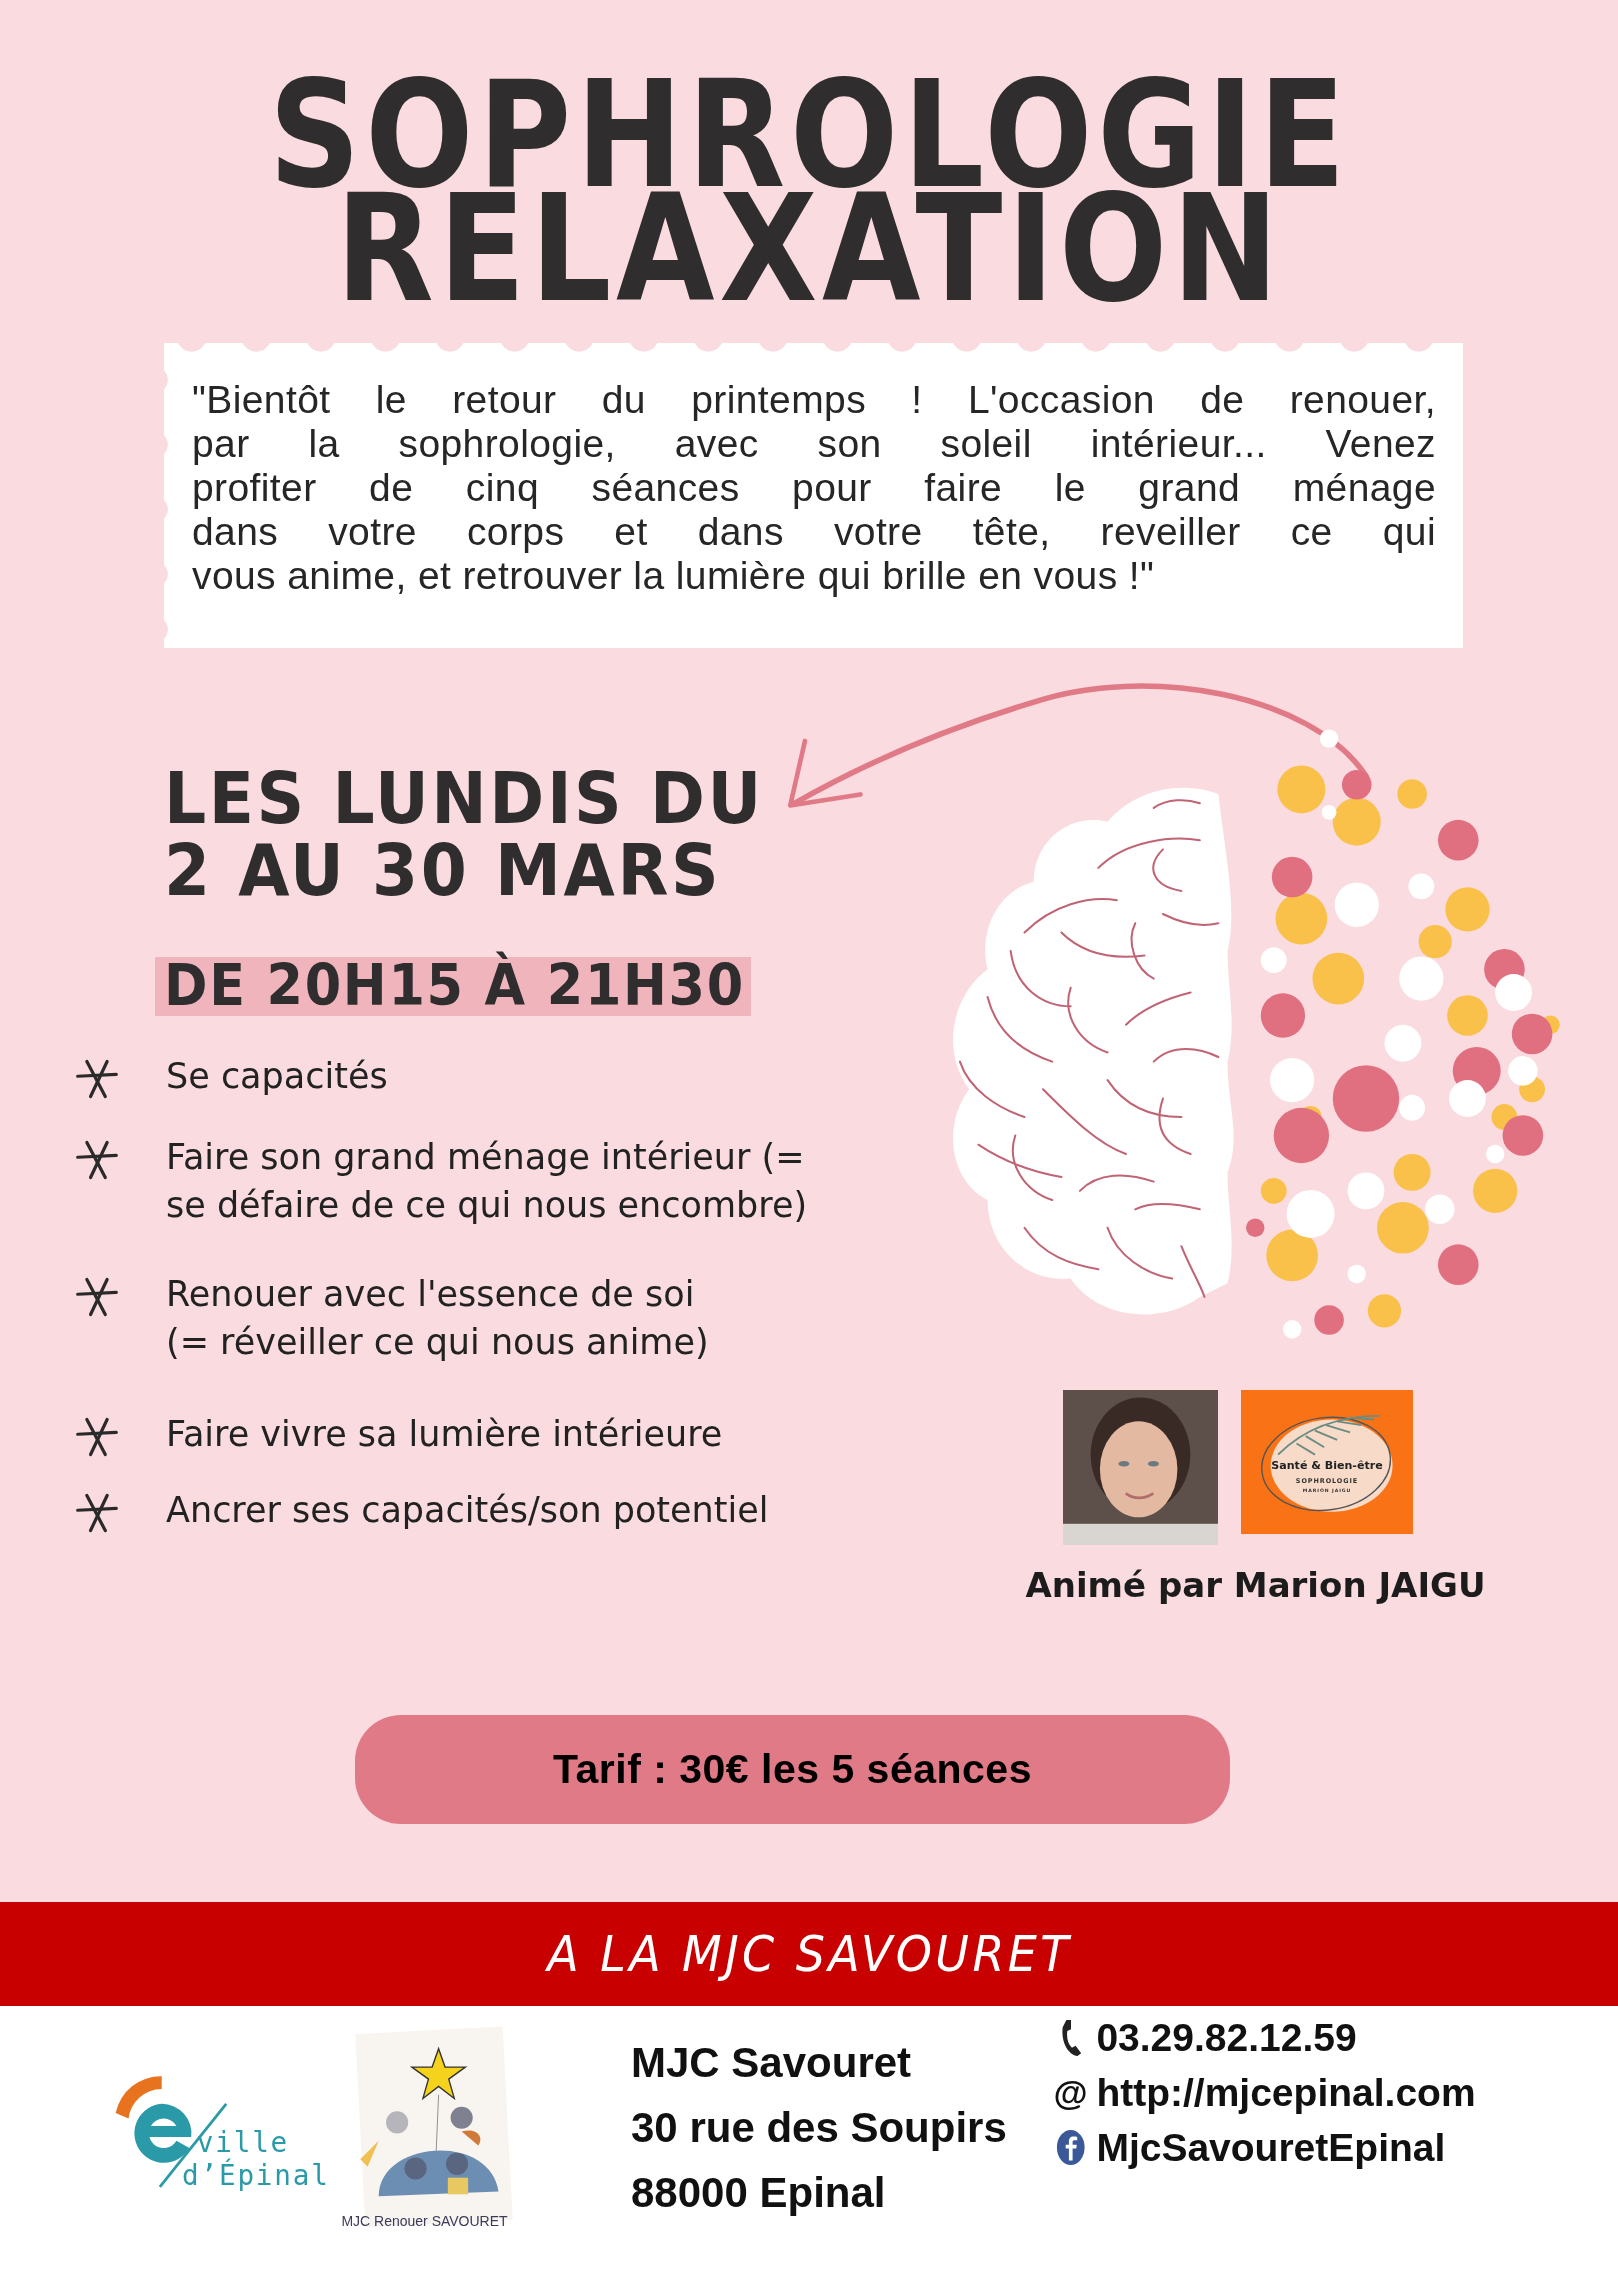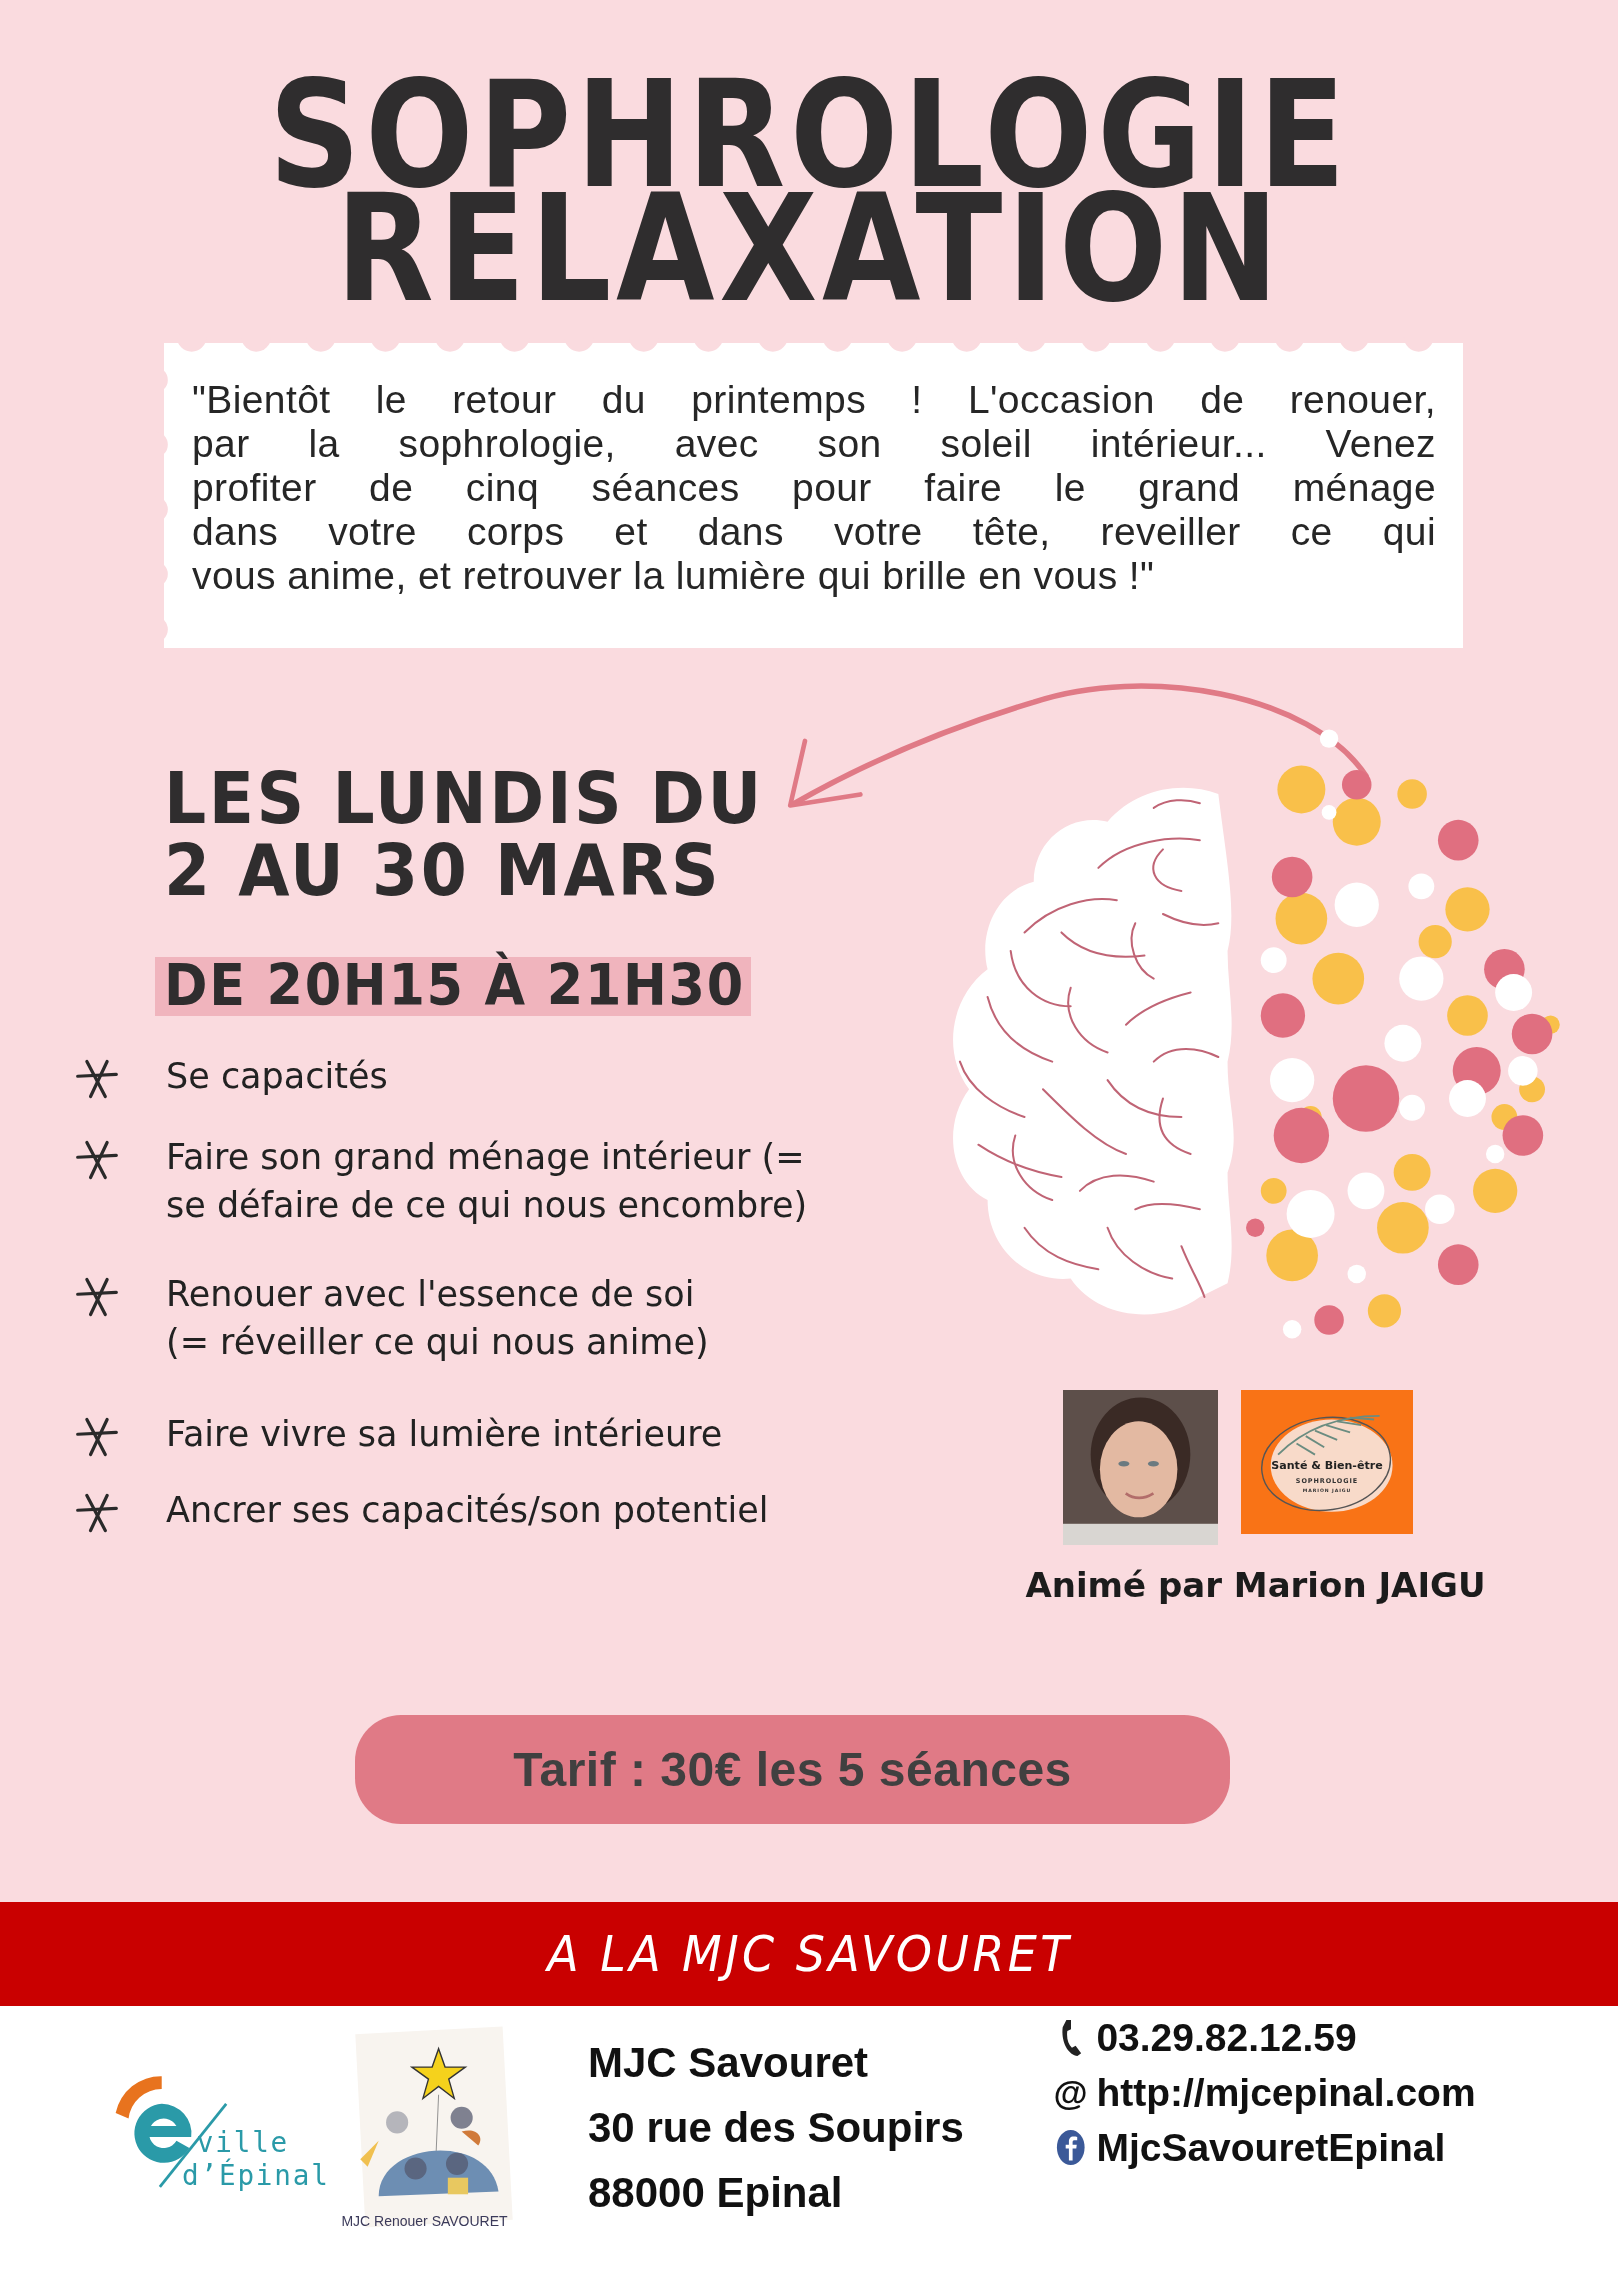--- a/index.html
+++ b/index.html
@@ -77,36 +77,36 @@
   }
 
   
   .price-pill {
     left: 355px; top: 1715px; width: 875px; height: 109px;
     background: #e07a86; border-radius: 46px;
     display: flex; align-items: center; justify-content: center;
   }
   .price-text {
     font-family: "Liberation Sans", sans-serif; font-weight: bold;
-    font-size: 48px; color: #404040; letter-spacing: 0.5px;
+    font-size: 41px; color: #000000; letter-spacing: 0.5px;
   }
 
   
   .red-band { left: 0; top: 1902px; width: 1619px; height: 104px; background: #c90000; }
   .red-band-text {
     left: 0; top: 1902px; width: 1619px; height: 104px; text-align: center;
     font-family: "DejaVu Sans", sans-serif; font-size: 50px; line-height: 104px; color: #fff;
     letter-spacing: 3.7px; font-style: italic;
     transform: scaleX(0.92);
   }
 
   
   .footer { left: 0; top: 2006px; width: 1619px; height: 282px; background: #ffffff; }
   .address {
-    left: 588px; top: 2030px;
+    left: 631px; top: 2030px;
     font-family: "Liberation Sans", sans-serif; font-weight: bold;
     font-size: 42px; line-height: 65px; color: #111;
   }
   .contacts {
     left: 1052px; top: 2010px;
     font-family: "Liberation Sans", sans-serif; font-weight: bold;
     font-size: 39px; line-height: 55px; color: #111;
   }
   .contact-row { display: flex; align-items: center; height: 55px; }
   .contact-row .ic { width: 37px; height: 39px; margin-right: 7.4px; display: flex; align-items: center; justify-content: center; }

